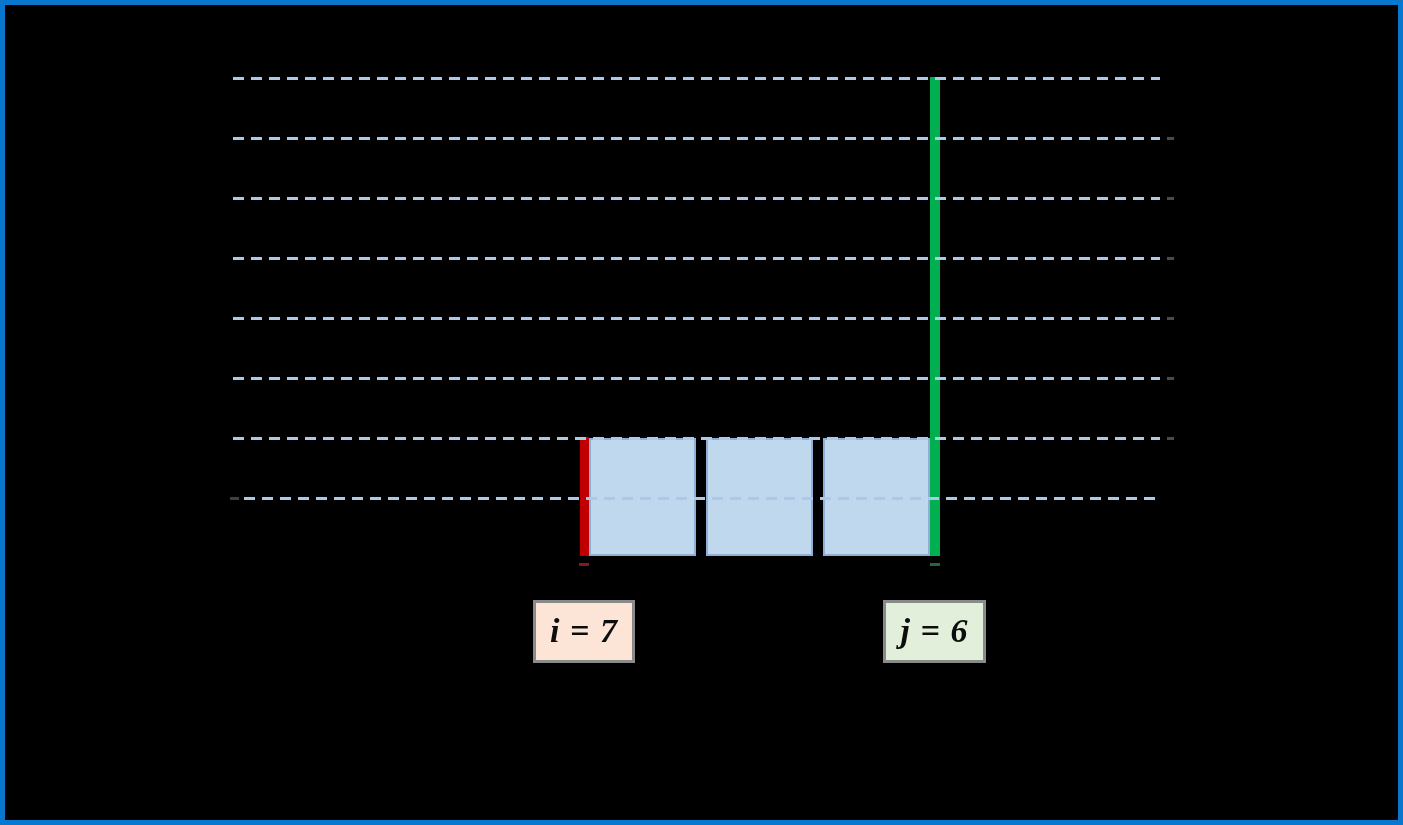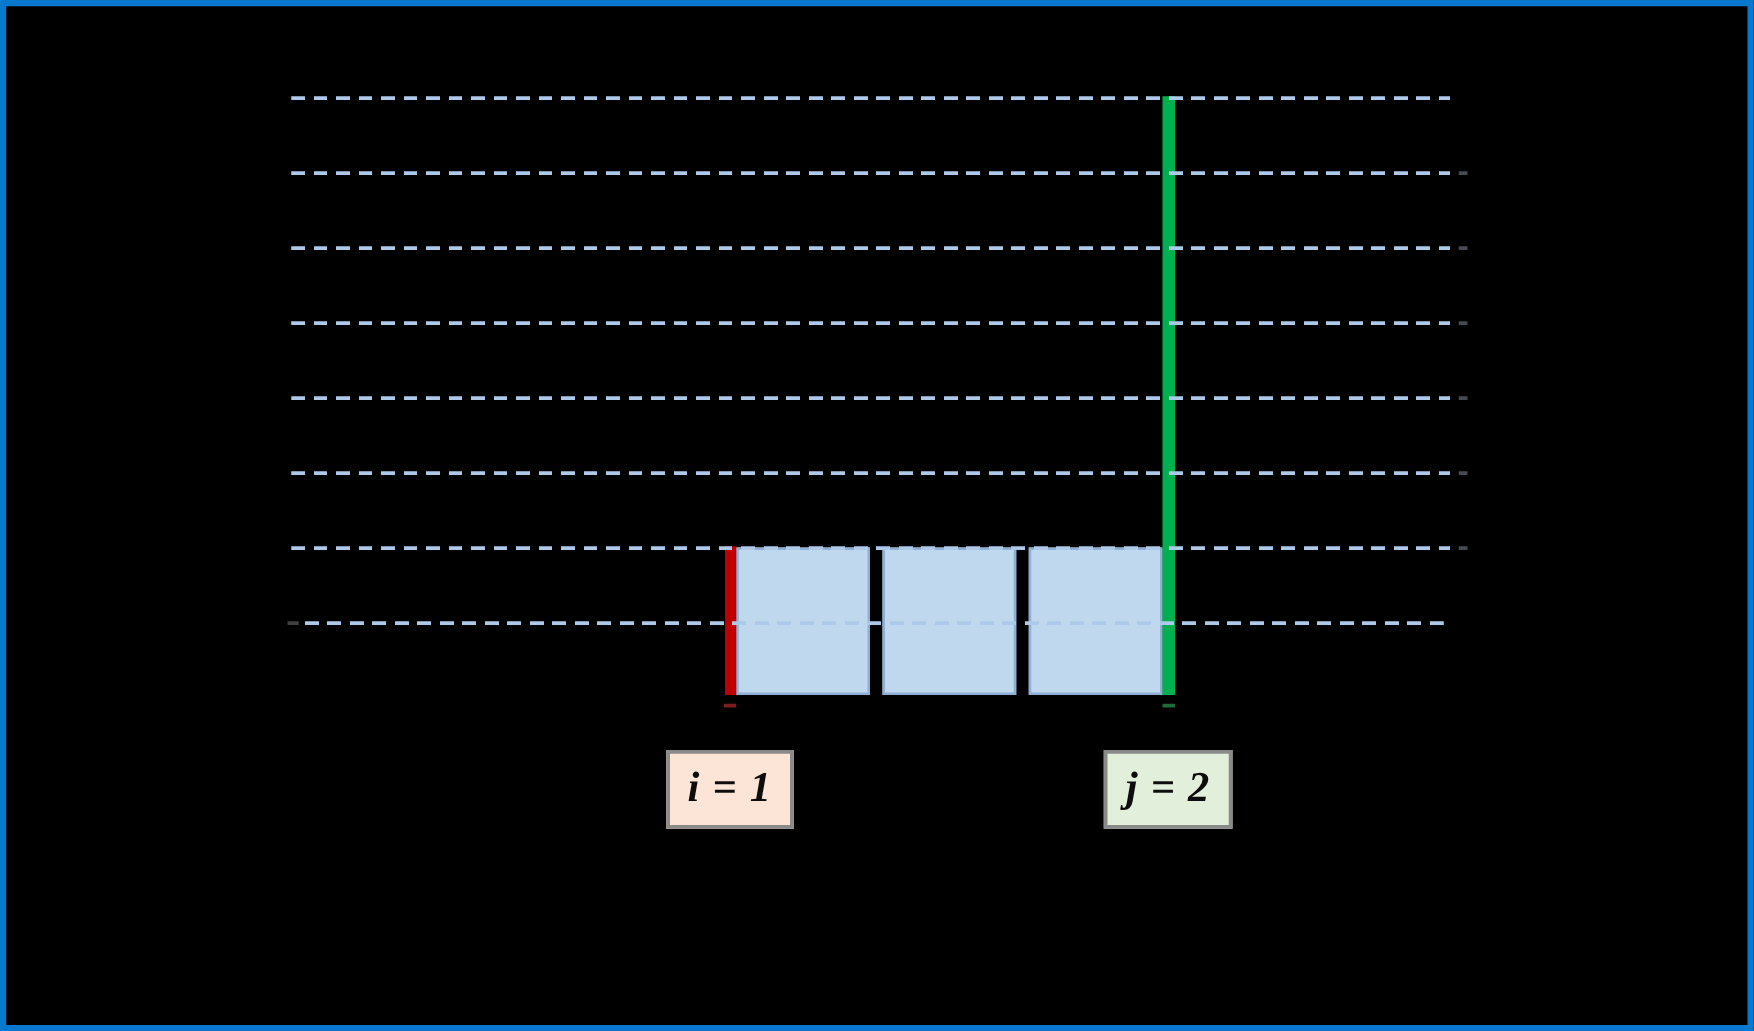--- a/index.html
+++ b/index.html
@@ -100,20 +100,20 @@
       <div class="axis-tick" style="left: 1167px; top: 317px; width: 7px; background: rgb(70, 75, 82);"></div>
       <div class="axis-tick" style="left: 1167px; top: 257px; width: 7px; background: rgb(70, 75, 82);"></div>
       <div class="axis-tick" style="left: 1167px; top: 197px; width: 7px; background: rgb(70, 75, 82);"></div>
       <div class="axis-tick" style="left: 1167px; top: 137px; width: 7px; background: rgb(70, 75, 82);"></div>
       <div class="axis-tick" style="left: 230px; top: 497px; width: 9px; background: rgb(63, 63, 63);"></div>
       <div class="axis-tick" style="left: 579px; top: 563px; width: 10px; background: rgb(126, 29, 29);"></div>
       <div class="axis-tick" style="left: 930px; top: 563px; width: 10px; background: rgb(30, 107, 58);"></div>
     </div>
 
   <div class="label-box" id="i-label-box" style="background: rgb(252, 228, 214);">
-    <span>i = 1</span>
+    <span>i = 7</span>
   </div>
   <div class="label-box" id="j-label-box" style="background: rgb(226, 239, 218);">
-    <span>j = 2</span>
+    <span>j = 6</span>
   </div>
 </div>
 
 <div class="frame" style="border-color: rgb(8, 120, 206);"></div>
 
 </body></html>

